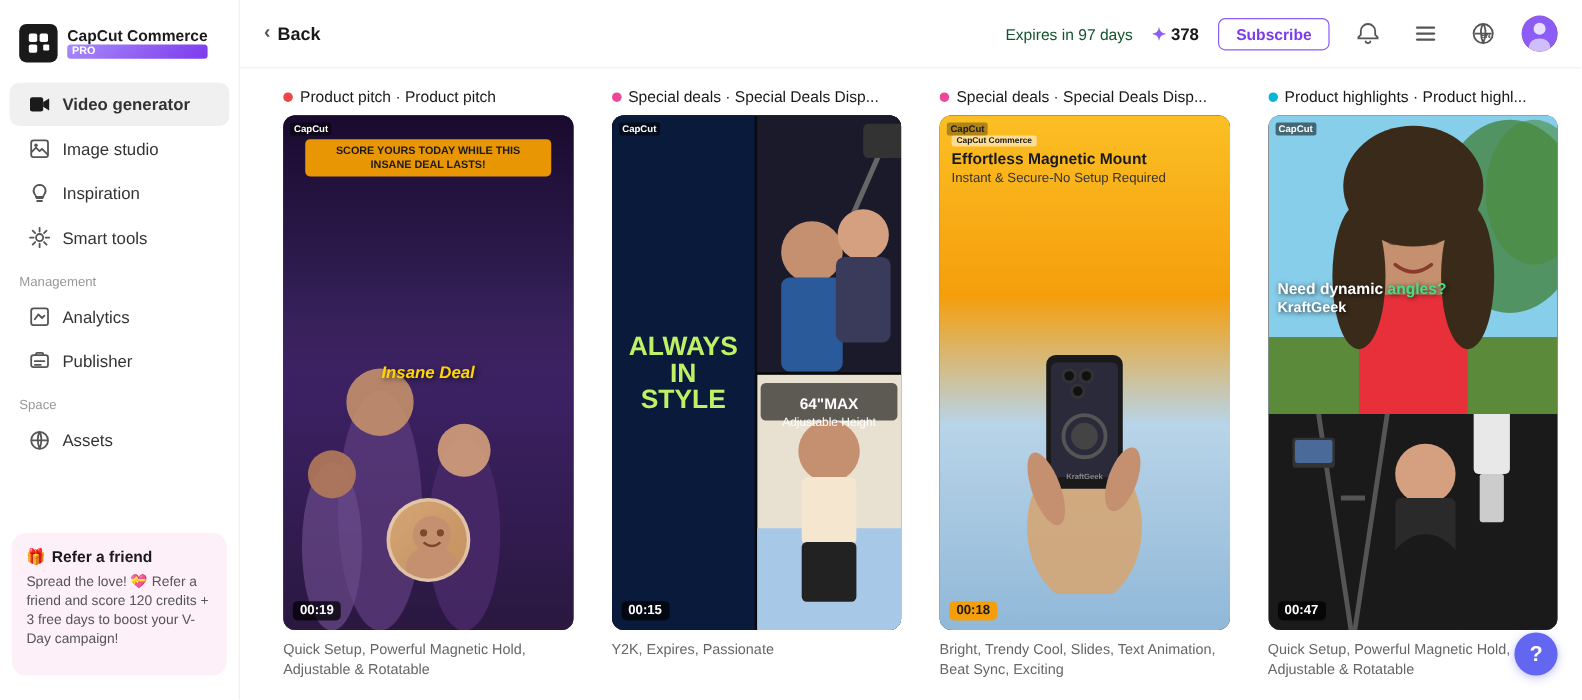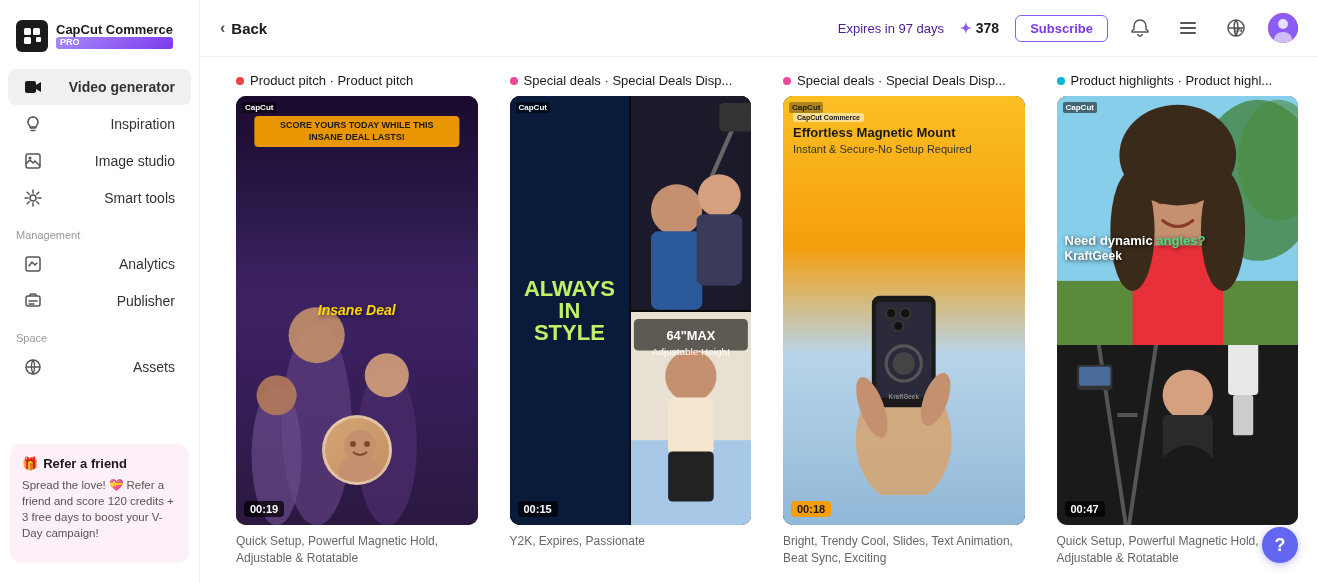--- a/index.html
+++ b/index.html
@@ -55,21 +55,20 @@
       display: flex;
       align-items: center;
       gap: 10px;
       padding: 9px 16px;
       cursor: pointer;
       border-radius: 8px;
       margin: 1px 8px;
       font-size: 14px;
       color: #333;
       transition: background 0.15s;
-      justify-content: space-between;
     }
     .nav-item.active { background: #f0f0f0; font-weight: 600; }
     .nav-icon { width: 18px; height: 18px; display: flex; align-items: center; justify-content: center; flex-shrink: 0; }
 
     .management-label, .space-label {
       font-size: 11px;
       color: #999;
       padding: 12px 16px 4px 16px;
       font-weight: 500;
       text-transform: none;
@@ -132,21 +131,21 @@
       display: flex;
       align-items: center;
       gap: 6px;
       cursor: pointer;
       font-size: 15px;
       font-weight: 600;
       color: #1a1a1a;
     }
     .back-arrow { font-size: 16px; color: #555; }
     .topbar-spacer { flex: 1; }
-    .expires-text { color: #4c1d95; font-size: 13px; font-weight: 500; }
+    .expires-text { color: #14532d; font-size: 13px; font-weight: 500; }
     .credits-badge {
       display: flex;
       align-items: center;
       gap: 4px;
       font-size: 14px;
       font-weight: 600;
       color: #1a1a1a;
     }
     .credits-icon { color: #8b5cf6; font-size: 14px; }
     .subscribe-btn {
@@ -355,35 +354,35 @@
         <svg width="18" height="18" viewBox="0 0 18 18" fill="none">
           <rect x="1" y="3" width="11" height="12" rx="2" fill="#1a1a1a"></rect>
           <path d="M12 7l5-3v10l-5-3V7z" fill="#1a1a1a"></path>
         </svg>
       </span>
       <span>Video generator</span>
     </div>
     <div class="nav-item">
       <span class="nav-icon">
         <svg width="18" height="18" viewBox="0 0 18 18" fill="none">
-          <path d="M9 2a5 5 0 013.9 8.1c-.5.6-.9 1.3-.9 2H6c0-.7-.4-1.4-.9-2A5 5 0 019 2z" stroke="#555" stroke-width="1.5" fill="none"></path>
-          <path d="M6.5 13h5M7 15.5h4" stroke="#555" stroke-width="1.5" stroke-linecap="round"></path>
-        </svg>
-      </span>
-      <span>Inspiration</span>
-    </div>
-    <div class="nav-item">
-      <span class="nav-icon">
-        <svg width="18" height="18" viewBox="0 0 18 18" fill="none">
           <rect x="2" y="2" width="14" height="14" rx="2" stroke="#555" stroke-width="1.5" fill="none"></rect>
           <circle cx="6" cy="6" r="1.5" fill="#555"></circle>
           <path d="M2 12l4-4 3 3 2-2 5 5" stroke="#555" stroke-width="1.5" stroke-linejoin="round"></path>
         </svg>
       </span>
       <span>Image studio</span>
+    </div>
+    <div class="nav-item">
+      <span class="nav-icon">
+        <svg width="18" height="18" viewBox="0 0 18 18" fill="none">
+          <path d="M9 2a5 5 0 013.9 8.1c-.5.6-.9 1.3-.9 2H6c0-.7-.4-1.4-.9-2A5 5 0 019 2z" stroke="#555" stroke-width="1.5" fill="none"></path>
+          <path d="M6.5 13h5M7 15.5h4" stroke="#555" stroke-width="1.5" stroke-linecap="round"></path>
+        </svg>
+      </span>
+      <span>Inspiration</span>
     </div>
     <div class="nav-item">
       <span class="nav-icon">
         <svg width="18" height="18" viewBox="0 0 18 18" fill="none">
           <circle cx="9" cy="9" r="3" stroke="#555" stroke-width="1.5" fill="none"></circle>
           <path d="M9 1v3M9 14v3M1 9h3M14 9h3M3.2 3.2l2.1 2.1M12.7 12.7l2.1 2.1M3.2 14.8l2.1-2.1M12.7 5.3l2.1-2.1" stroke="#555" stroke-width="1.5" stroke-linecap="round"></path>
         </svg>
       </span>
       <span>Smart tools</span>
     </div>

